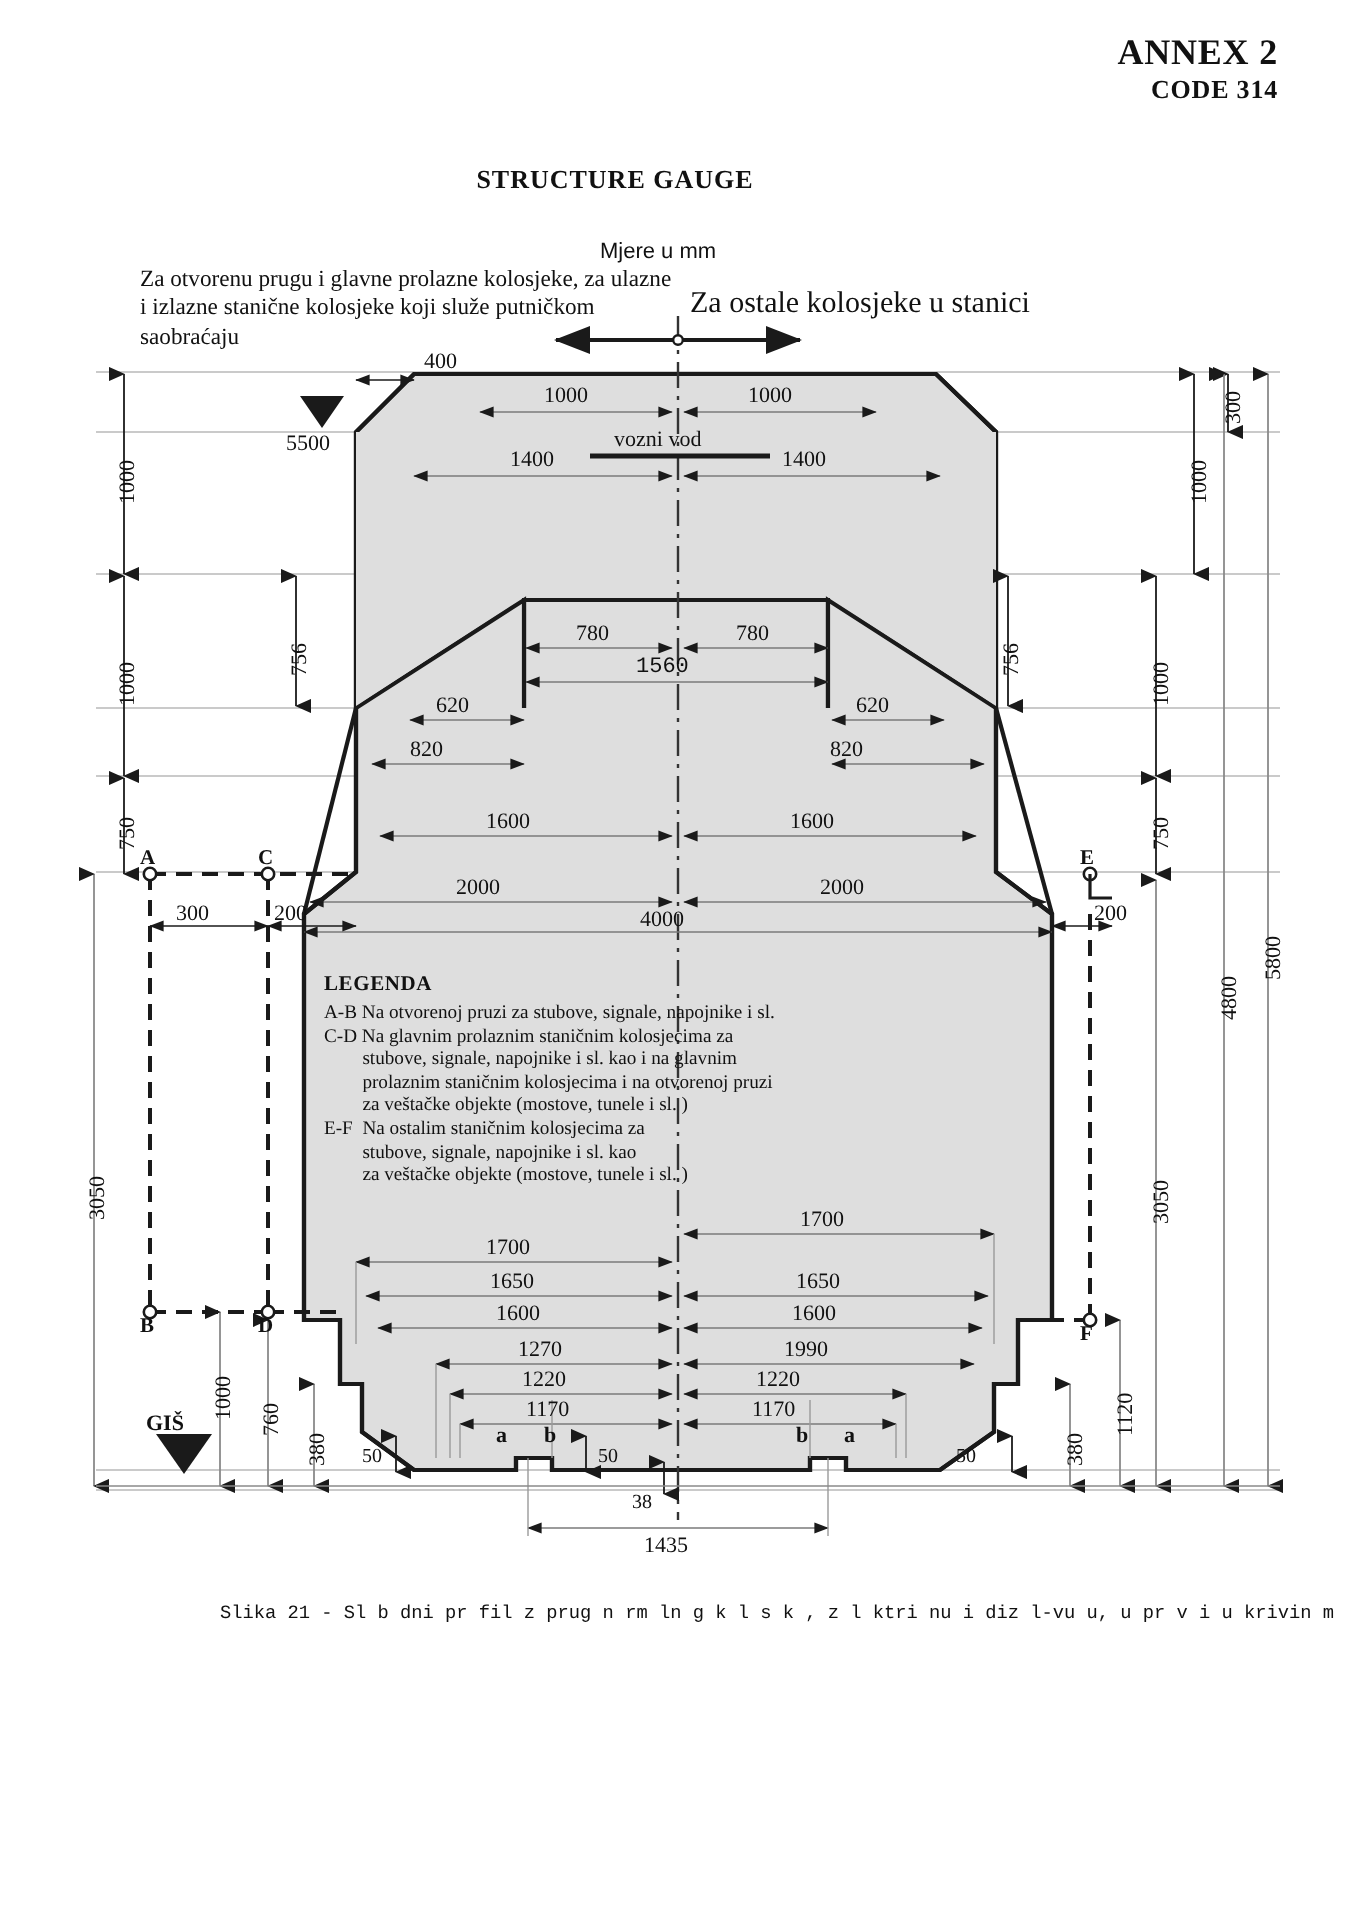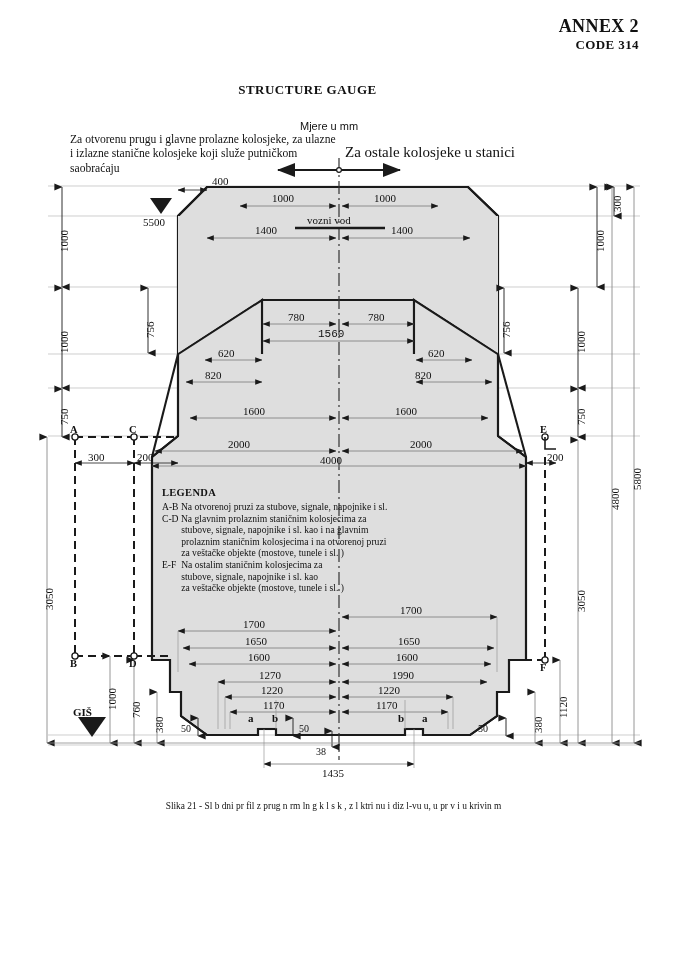--- a/index.html
+++ b/index.html
@@ -15,22 +15,22 @@
   .title span{position:relative;left:-32px;}
   
   .mjere{left:300px;top:120px;font-family:"Liberation Sans",sans-serif;font-size:11px;}
   .lefttext{left:70px;top:133px;width:270px;font-size:11.6px;line-height:14.4px;}
   .righttext{left:345px;top:145px;width:250px;font-size:15px;line-height:14.4px;}
   
   .legend{left:162px;top:487px;width:260px;}
   .legend .lg-t{font-weight:bold;font-size:10.5px;letter-spacing:.3px;margin-bottom:3px;}
   .legend .lg-r{font-size:9.6px;line-height:11.6px;white-space:pre;}
   
-  .caption{left:0;right:12px;top:800px;text-align:center;
-           font-family:Liberation Serif, serif;font-size:9.4px;line-height:13px;}
+  .caption{left:0;right:12px;top:800px;text-align:right;
+           font-family:Liberation Mono, monospace;font-size:9.4px;line-height:13px;}
   
   .dim{font-size:11px;font-family:"Liberation Serif",serif;color:#111;
        background:transparent;white-space:nowrap;}
   .dimS{font-size:10px;}
   .vert{transform:rotate(-90deg);transform-origin:left top;}
   .lbl{font-weight:bold;font-size:10.5px;}
   svg{position:absolute;left:0;top:0;}
 </style>
 </head>
 <body>

